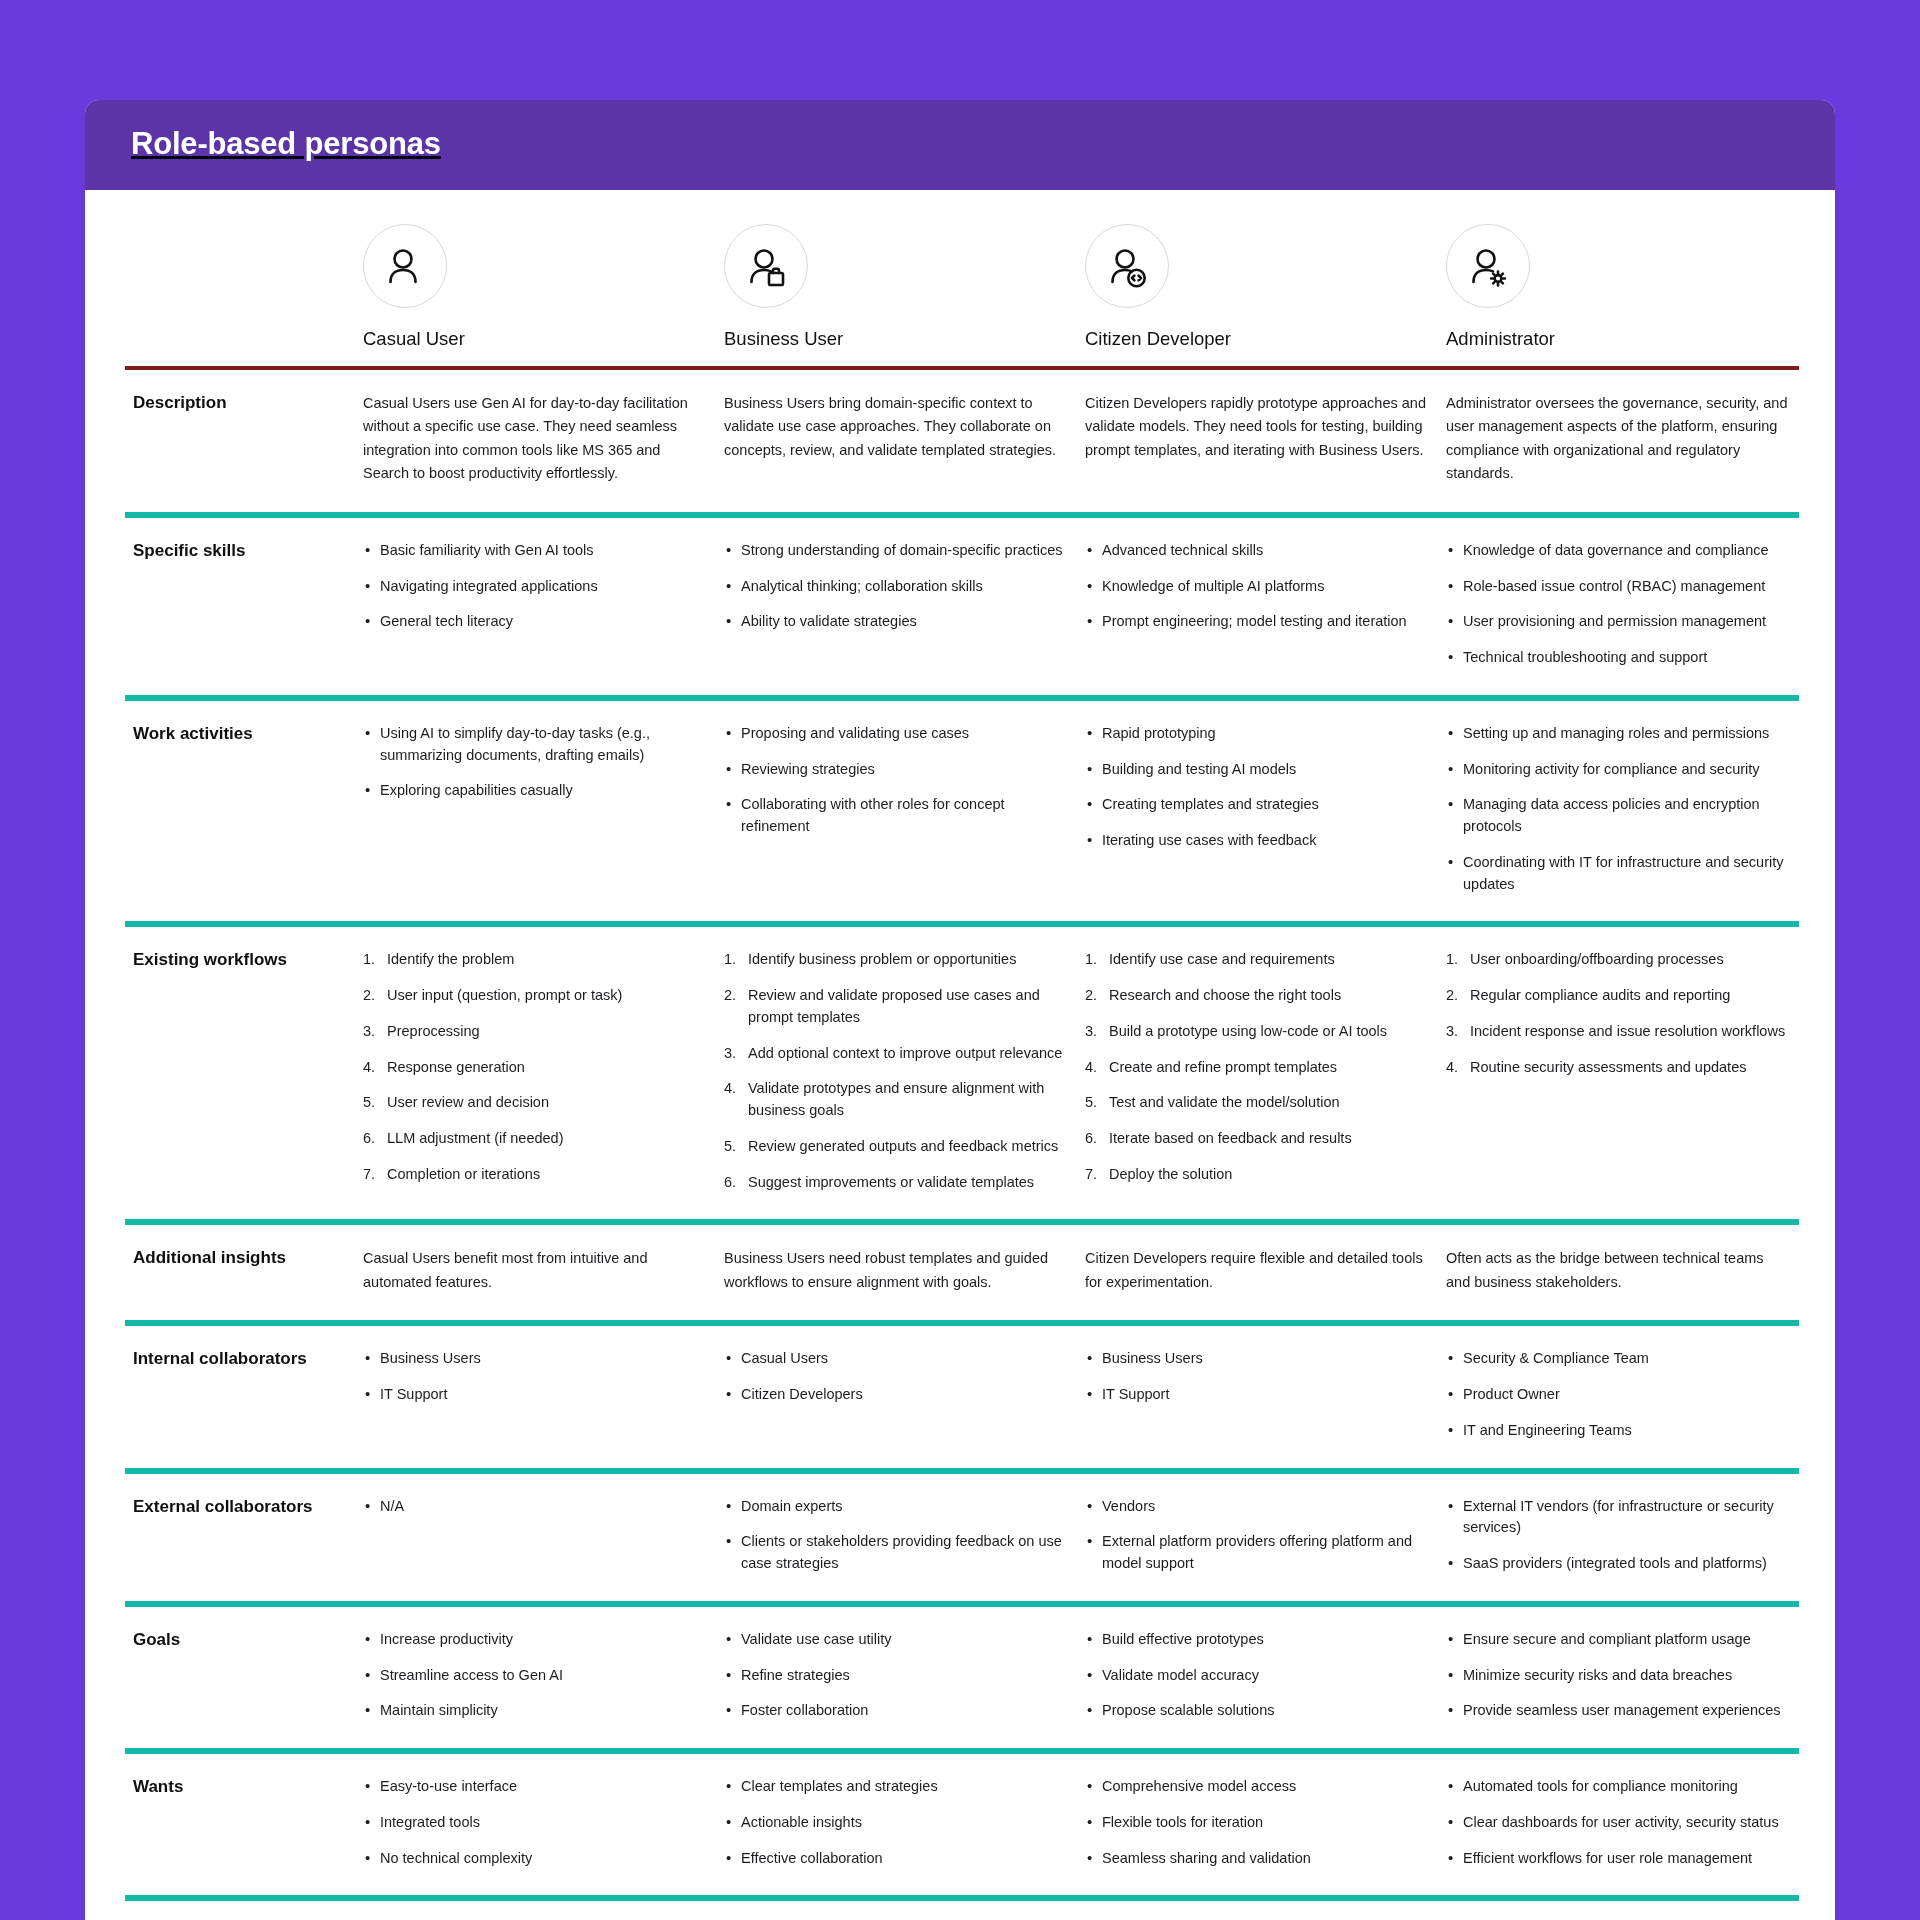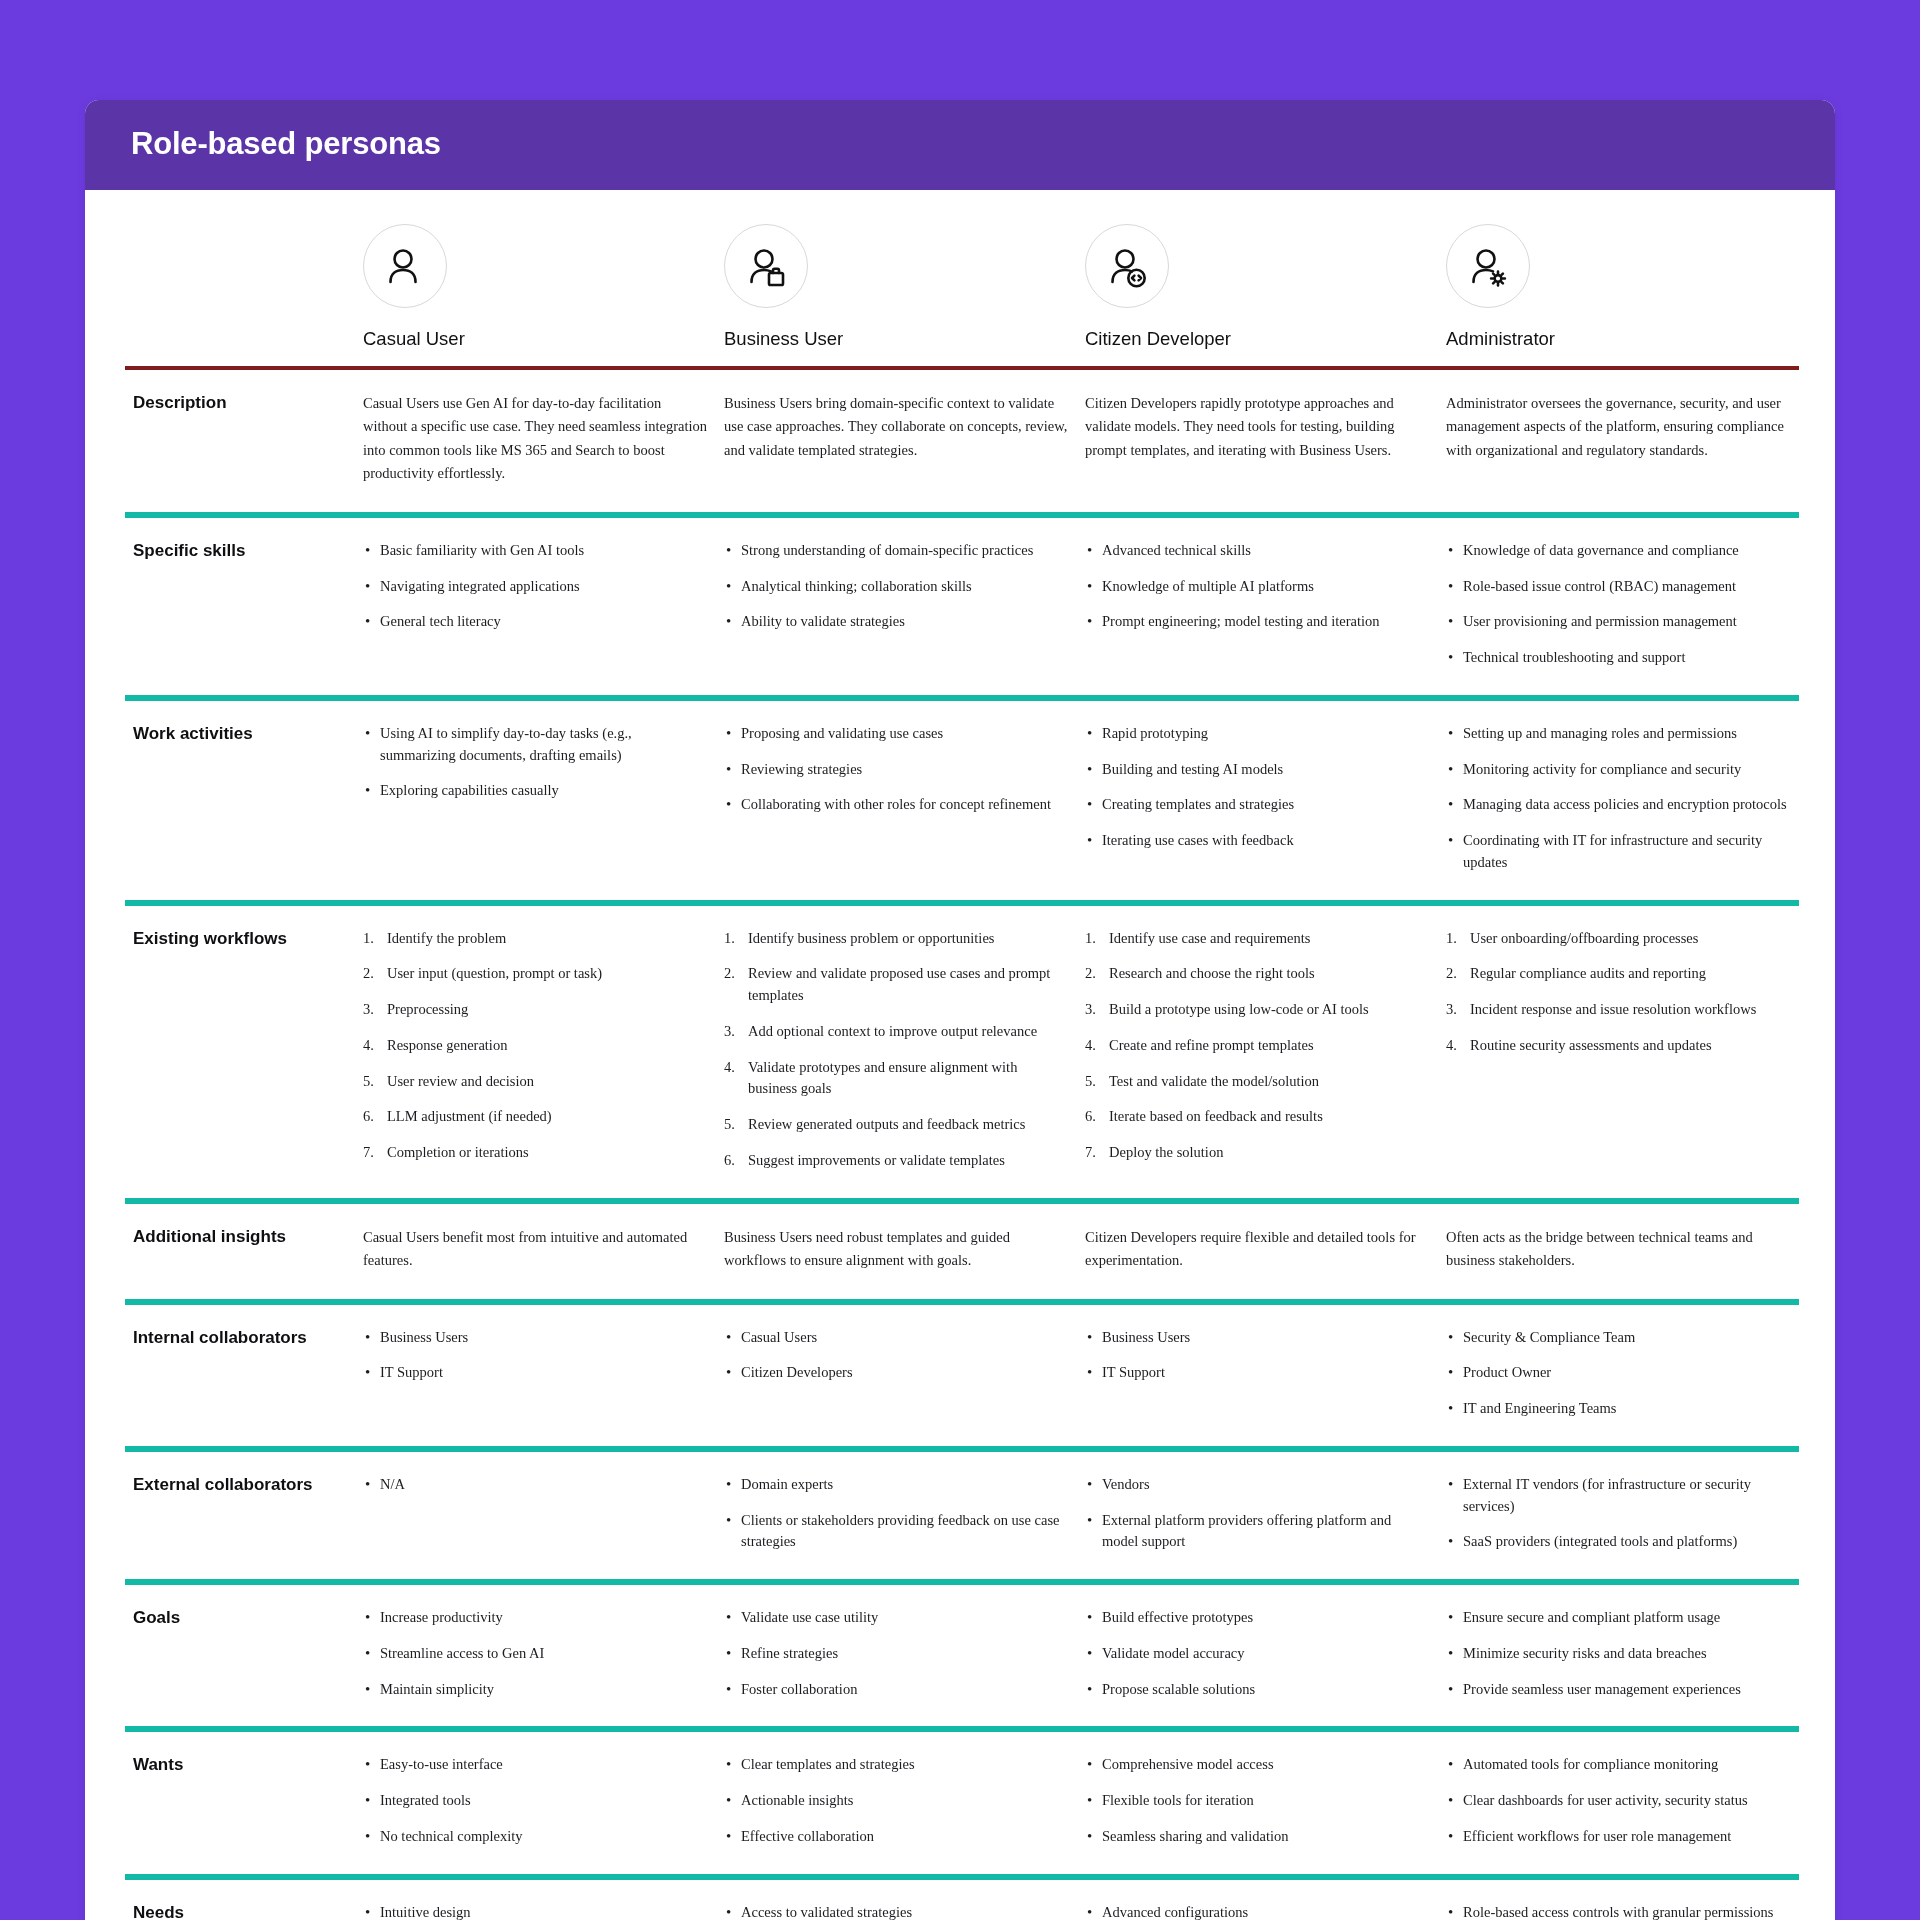--- a/index.html
+++ b/index.html
@@ -18,20 +18,21 @@
   .card {
     width: 1750px;
     background: #ffffff;
     border-radius: 14px;
     overflow: hidden;
     box-shadow: 0 2px 10px rgba(0,0,0,0.10);
   }
   .card-header {
     background: #5B34A8;
     padding: 26px 18px 28px 46px;
+    text-decoration: underline;
   }
   .card-header h1 {
     margin: 0;
     color: #ffffff;
     font-size: 31px;
     font-weight: bold;
     letter-spacing: -0.2px;
   }
   .card-body { padding: 0 40px 42px 40px; }
 
@@ -55,21 +56,21 @@
   }
   tr.header-row td { border-bottom: 4px solid #7f1d1d; }
 
   tr.data-row > td { border-bottom: 6px solid #14b8a6; vertical-align: top; padding: 22px 8px 26px 8px; }
   tr.data-row:last-child > td { border-bottom: none; }
   td.row-label {
     font-size: 17px; color: #0f0f12; font-weight: bold;
     padding-right: 18px; padding-left: 0;
     line-height: 1.3;
   }
-  td.cell { padding-right: 26px; font-family: Liberation Serif, serif; }
+  td.cell { padding-right: 26px; }
   .para { font-size: 14.5px; line-height: 1.62; color: #1d1d21; margin: 0; }
   ul.blist, ol.nlist { margin: 0; padding: 0; list-style: none; }
   ul.blist li {
     position: relative; padding-left: 17px; margin-bottom: 14px;
     font-size: 14.5px; line-height: 1.5; color: #1d1d21;
   }
   ul.blist li:last-child { margin-bottom: 0; }
   ul.blist li::before {
     content: "\2022"; position: absolute; left: 2px; top: -1px;
     color: #1d1d21; font-size: 15px;

